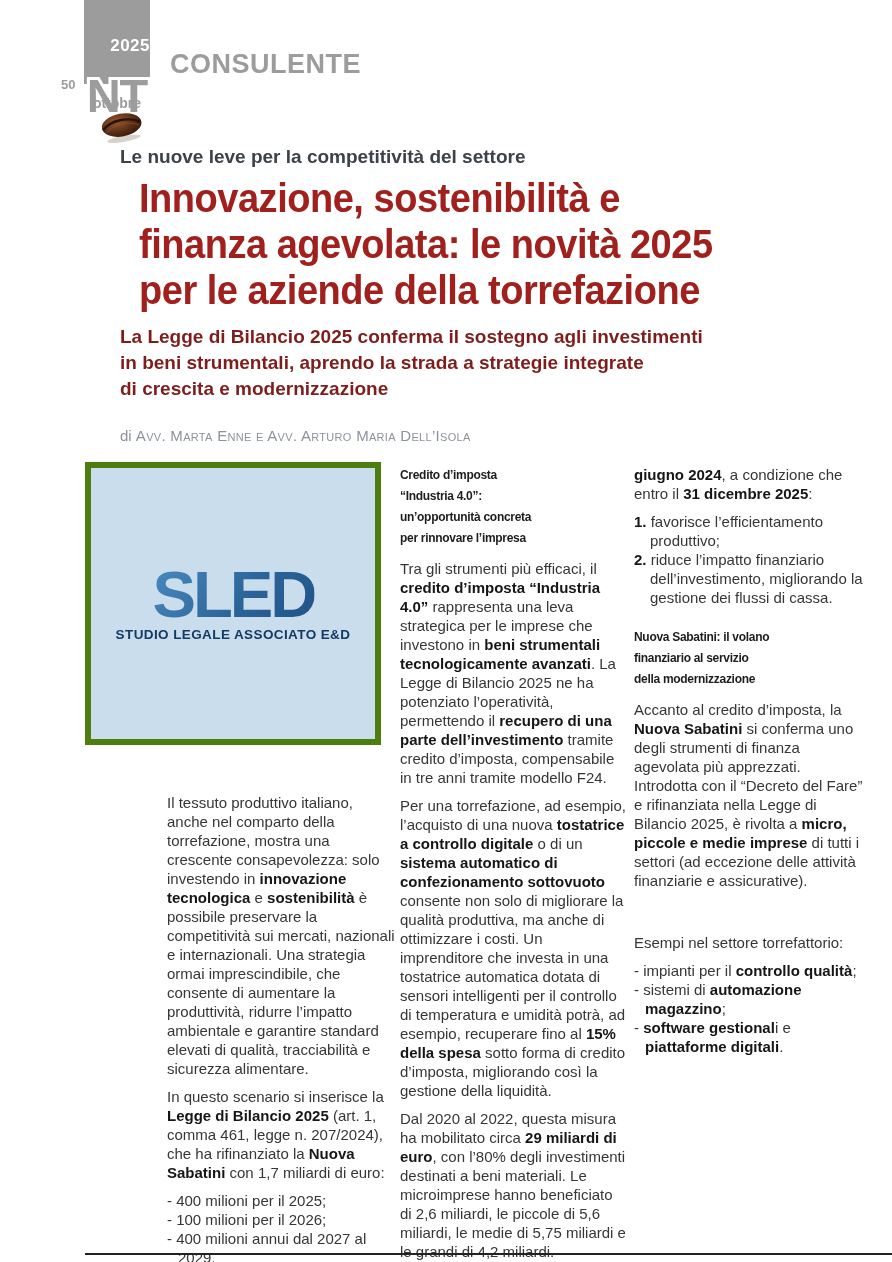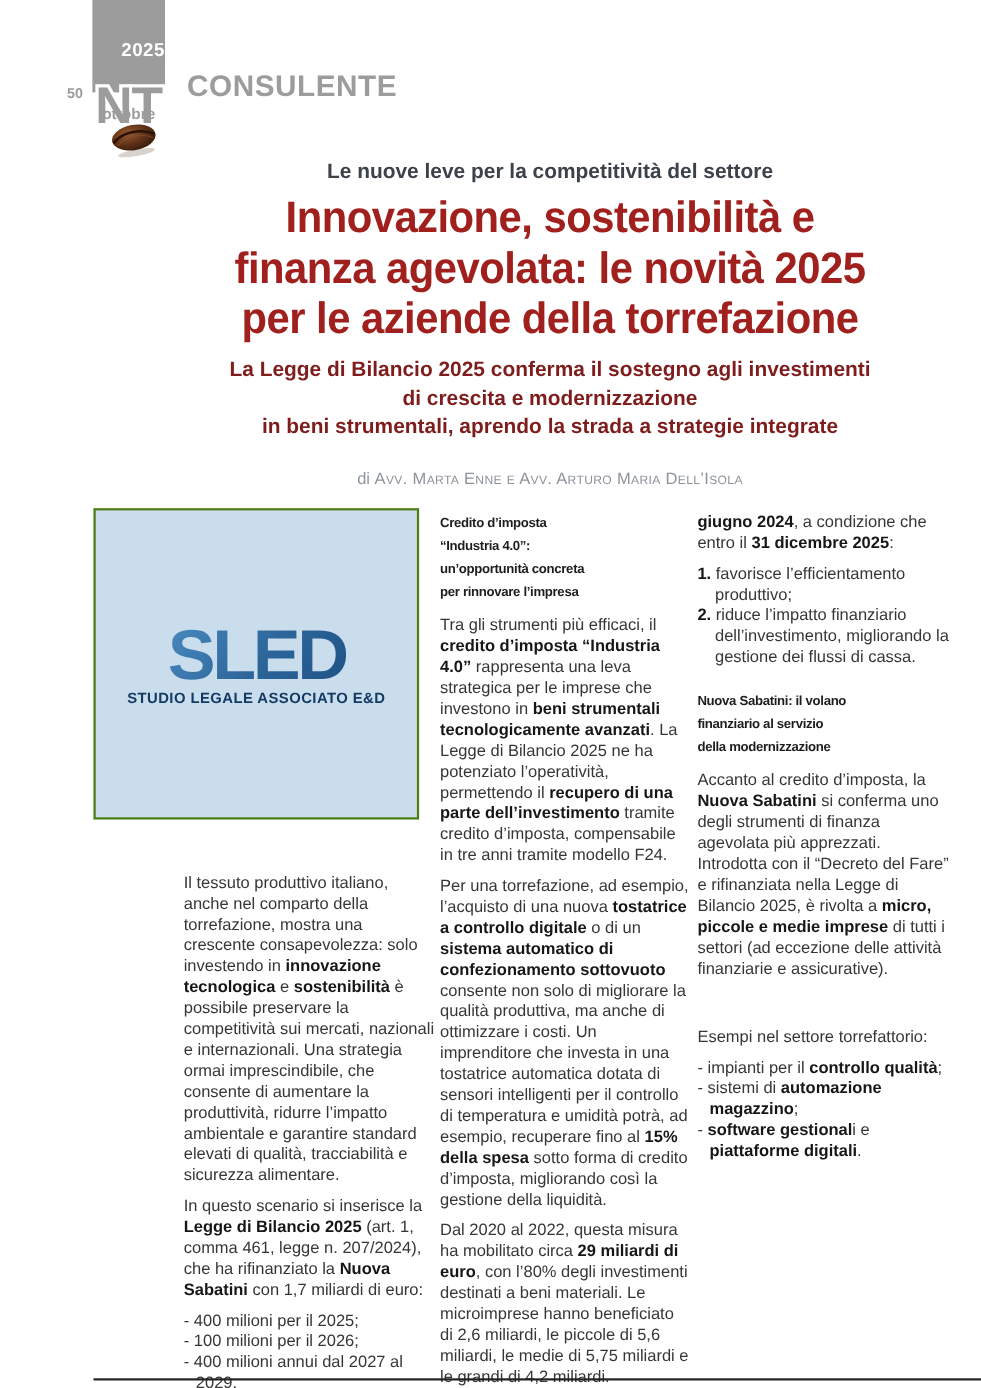--- a/index.html
+++ b/index.html
@@ -10,34 +10,34 @@
   
   .page-num{position:absolute;left:61px;top:77px;font-size:13px;font-weight:bold;color:#9c9c9c;}
   .nt-box{position:absolute;left:84px;top:0;width:66px;height:84px;background:#9c9c9c;text-align:right;box-sizing:border-box;padding-top:36px;}
   .nt-year{font-size:17px;font-weight:bold;color:#ffffff;letter-spacing:0.5px;}
   .nt-letters{position:absolute;left:78px;top:46px;width:78px;height:56px;text-align:center;margin-top:24px;}
   .nt-letters span{position:absolute;left:0;top:0;width:100%;font-size:47px;line-height:52px;font-weight:bold;letter-spacing:-1px;}
   .nt-stroke{color:#ffffff;-webkit-text-stroke:6px #ffffff;}
   .nt-fill{color:#9c9c9c;}
   .month{position:absolute;left:78px;top:95px;width:78px;text-align:center;font-size:14px;font-weight:bold;color:#9c9c9c;}
   .bean{position:absolute;left:99px;top:110px;transform:rotate(-10deg);}
-  .section-title{position:absolute;left:170px;top:63px;font-size:27px;font-weight:bold;color:#9c9c9c;letter-spacing:0.5px;}
+  .section-title{position:absolute;left:170px;top:49px;font-size:27px;font-weight:bold;color:#9c9c9c;letter-spacing:0.5px;}
   
-  .header{position:absolute;left:120px;top:146px;width:760px;text-align:center;}
+  .header{position:absolute;left:120px;top:146px;width:760px;}
   .kicker{font-size:19px;font-weight:bold;color:#3c4249;margin-bottom:7px;}
   .title{margin:0;color:#a0201e;font-size:40px;line-height:46px;font-weight:bold;}
   .title-line{display:block;transform:scaleX(0.95);transform-origin:center;letter-spacing:-0.5px;}
   .subtitle{margin-top:11px;color:#7f1d1d;font-size:19px;line-height:26px;font-weight:bold;}
   .subtitle span{display:block;}
   .byline{margin-top:25px;font-size:15px;color:#8d939b;}
   .byline .caps{font-variant:small-caps;letter-spacing:0.3px;}
   
   .sled-box{
     position:absolute;left:85px;top:462px;width:296px;height:283px;box-sizing:border-box;
-    background:#cadded;border:2px solid #4d7c0f;display:flex;flex-direction:column;
+    background:#cadded;border:6px solid #4d7c0f;display:flex;flex-direction:column;
     align-items:center;justify-content:center;
   }
   .sled-word{
     font-size:64px;font-weight:bold;letter-spacing:-3px;line-height:60px;
     background:linear-gradient(130deg,#4a8abf 0%,#2c659a 55%,#1f5286 100%);
     -webkit-background-clip:text;background-clip:text;-webkit-text-fill-color:transparent;
     transform:scaleX(1.02);
   }
   .sled-tagline{margin-top:2px;font-size:13.5px;font-weight:bold;color:#123a63;letter-spacing:0.4px;}
   
@@ -91,22 +91,22 @@
 
   <div class="header">
     <div class="kicker">Le nuove leve per la competitività del settore</div>
     <h1 class="title">
       <span class="title-line">Innovazione, sostenibilità e</span>
       <span class="title-line">finanza agevolata: le novità 2025</span>
       <span class="title-line">per le aziende della torrefazione</span>
     </h1>
     <div class="subtitle">
       <span>La Legge di Bilancio 2025 conferma il sostegno agli investimenti</span>
+      <span>in beni strumentali, aprendo la strada a strategie integrate</span>
       <span>di crescita e modernizzazione</span>
-      <span>in beni strumentali, aprendo la strada a strategie integrate</span>
     </div>
     <div class="byline">
       <span>di </span><span class="caps">Avv. Marta Enne e Avv. Arturo Maria Dell’Isola</span>
     </div>
   </div>
 
   <div class="sled-box">
     <div class="sled-word">SLED</div>
     <div class="sled-tagline">STUDIO LEGALE ASSOCIATO E&amp;D</div>
   </div>

